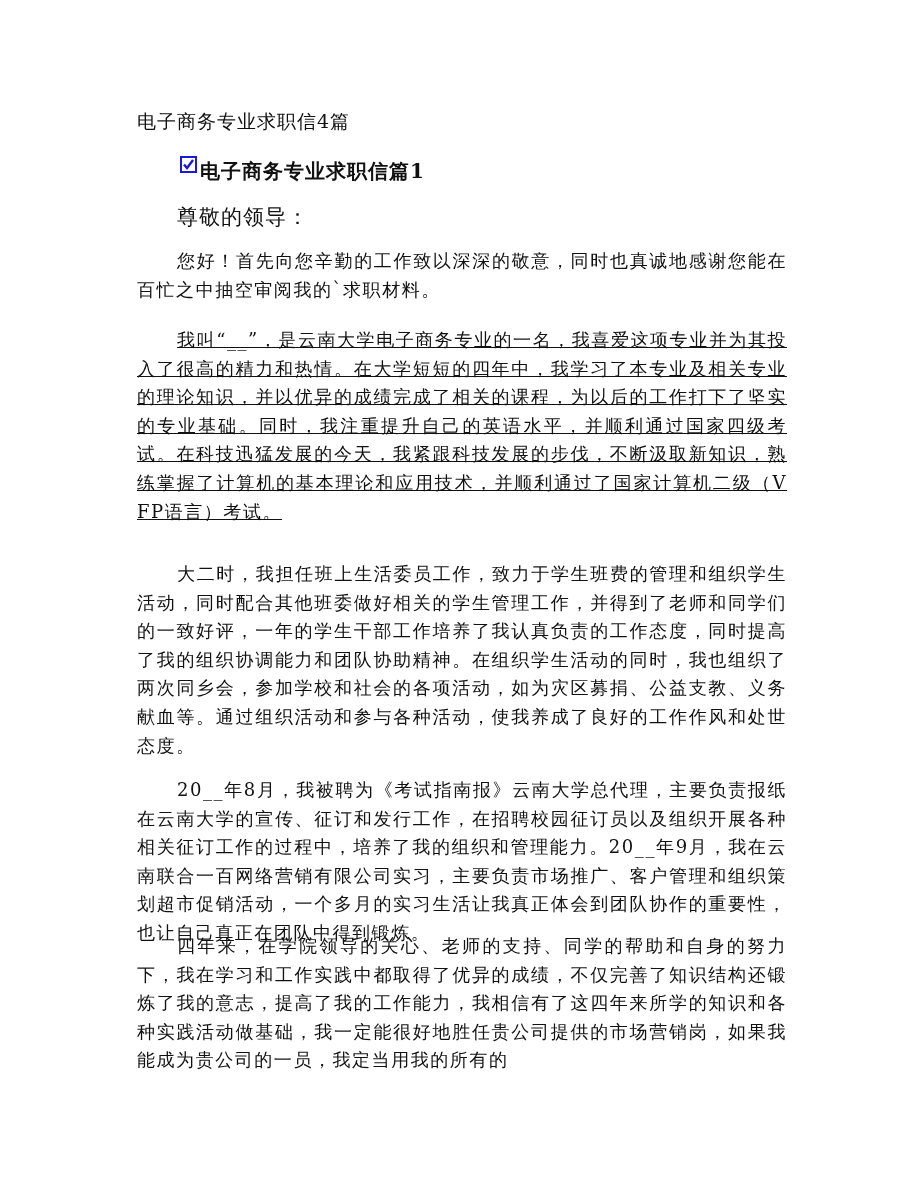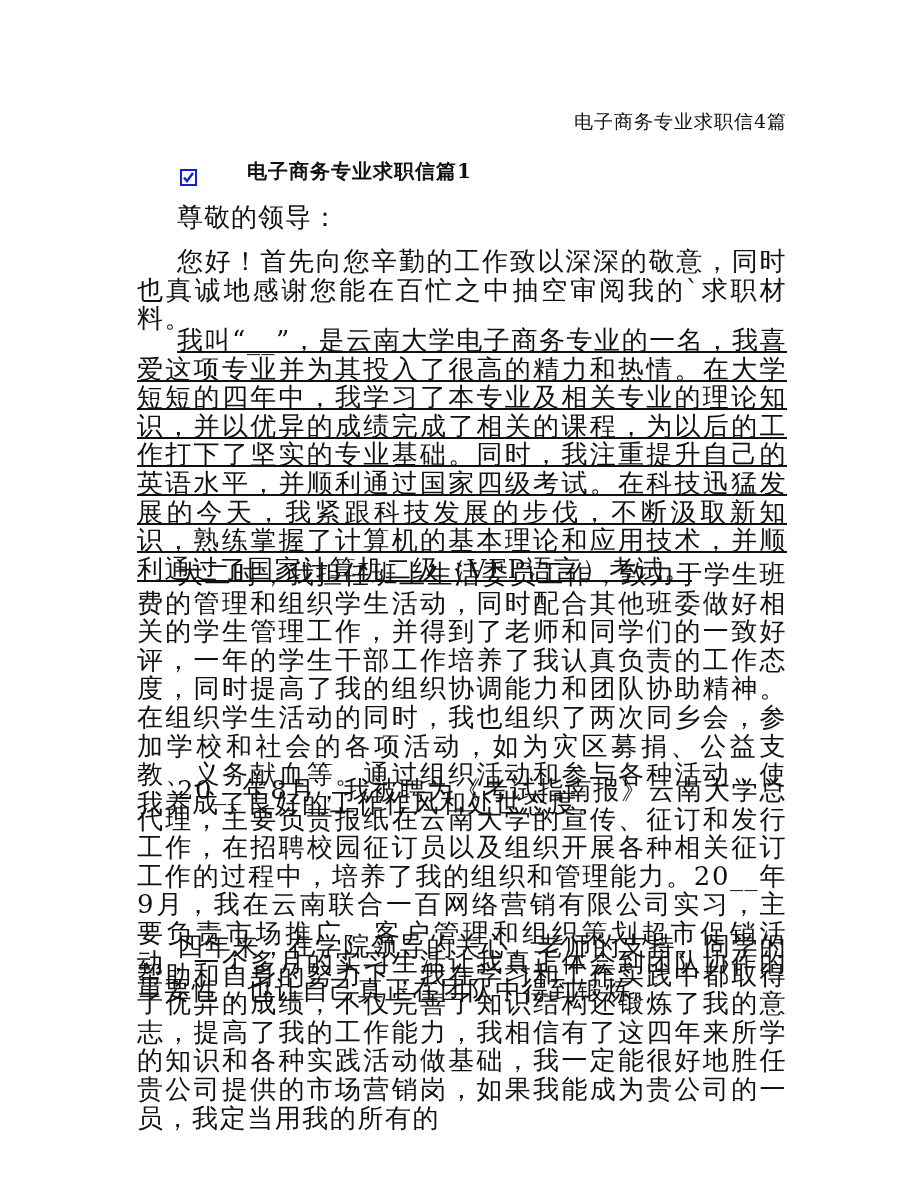--- a/index.html
+++ b/index.html
@@ -19,36 +19,35 @@
       position: absolute;
       left: 137px;
       top: 0;
       width: 650px;
     }
     .doc-title {
       position: absolute;
       left: 0;
       top: 106px;
       width: 650px;
-      text-align: right;
+      text-align: left;
       font-size: 19px;
       letter-spacing: 1px;
       line-height: 30px;
     }
     .section-heading {
       position: absolute;
       left: 43px;
       top: 156px;
       font-size: 20px;
       font-weight: bold;
       line-height: 30px;
       letter-spacing: 1px;
       display: flex;
-      align-items: flex-end;
-      gap: 47px;
+      align-items: flex-start;
     }
     .check-icon {
       display: inline-block;
       width: 17px;
       height: 17px;
       border: 2px solid #1a1adb;
       box-sizing: border-box;
       position: relative;
       margin-right: 3px;
       background: #fff;
@@ -57,33 +56,33 @@
       position: absolute;
       left: 0;
       top: 0;
       width: 13px;
       height: 13px;
     }
     .para {
       position: absolute;
       left: 0;
       width: 650px;
-      font-size: 26px;
+      font-size: 18px;
       line-height: 28.6px;
       letter-spacing: 1.55px;
       text-indent: 40px;
       text-align: justify;
       word-break: break-all;
       margin: 0;
     }
     .salutation {
       position: absolute;
       left: 40px;
       top: 203px;
-      font-size: 26px;
+      font-size: 21px;
       line-height: 28px;
       letter-spacing: 1px;
     }
   </style>
 </head>
 <body>
 
 <div class="page">
   <div class="doc-title">电子商务专业求职信4篇</div>
 

